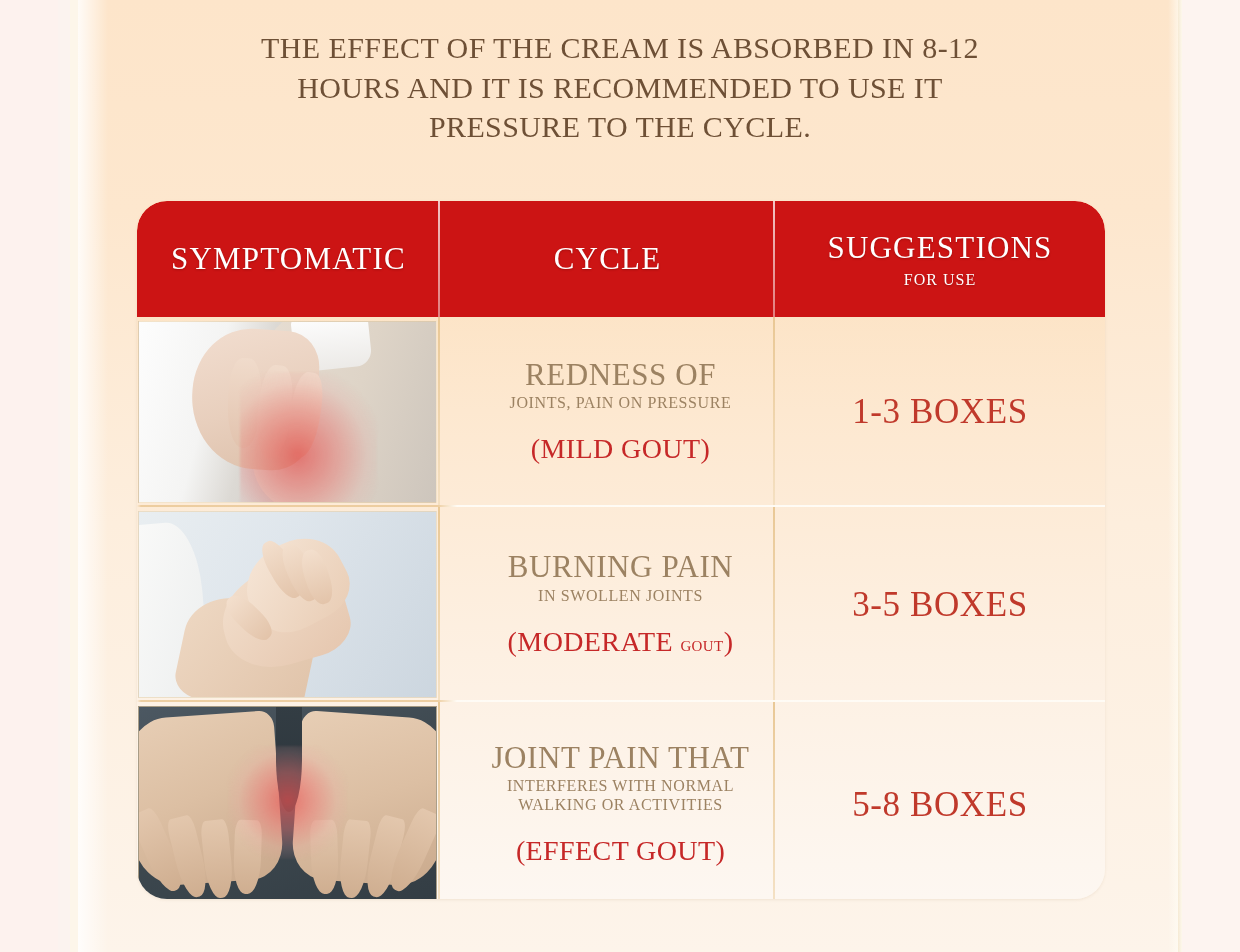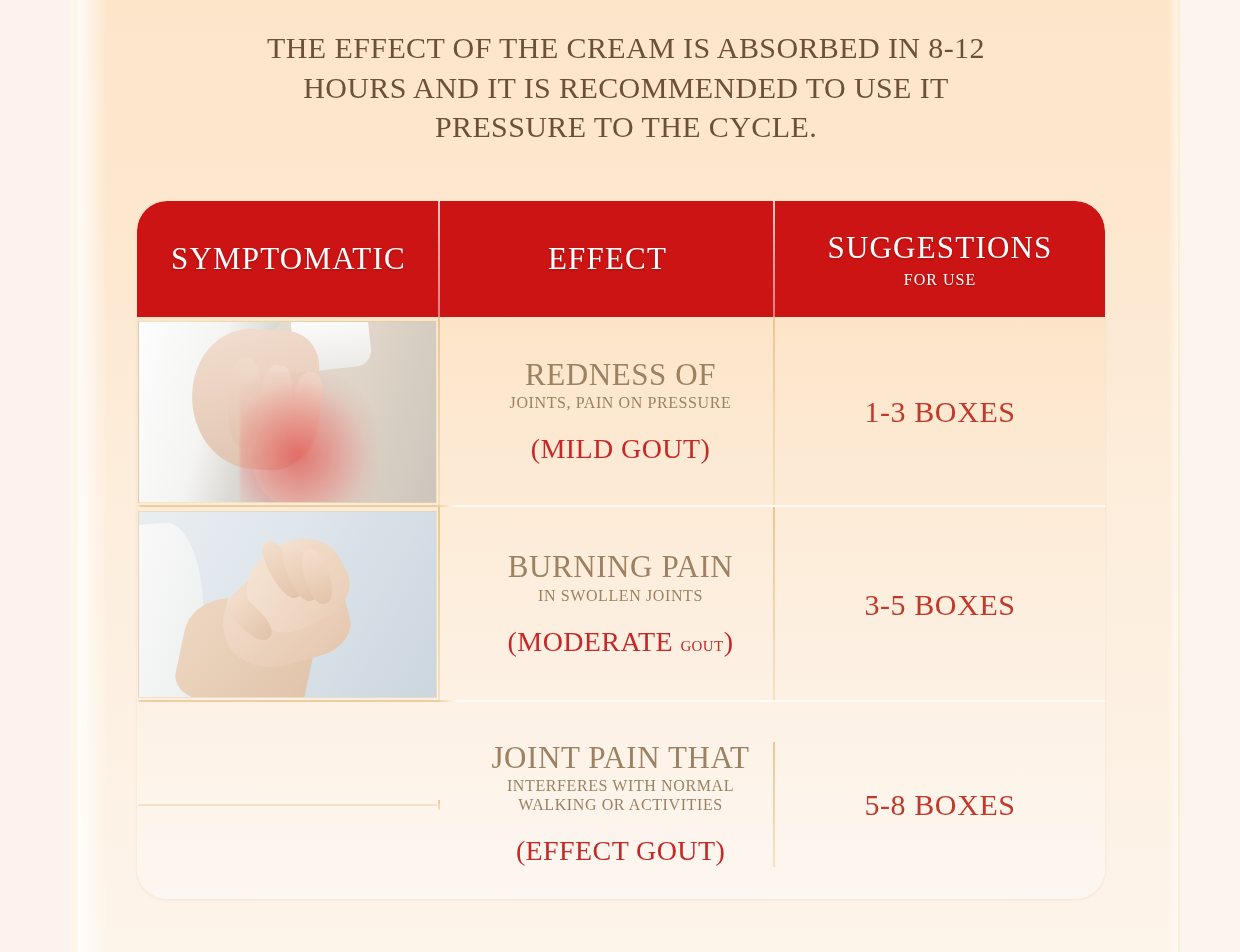--- a/index.html
+++ b/index.html
@@ -27,21 +27,21 @@
     position:absolute; left:78px; top:0; width:30px; height:952px;
     background:linear-gradient(90deg, rgba(255,255,255,.85), rgba(255,255,255,0));
   }
   .panel-edge-r {
     position:absolute; left:1168px; top:0; width:14px; height:952px;
     background:linear-gradient(90deg, rgba(255,255,255,0), rgba(255,253,245,.9));
   }
 
   
   .title-block {
-    position:absolute; left:166px; top:28px; width:920px;
+    position:absolute; left:160px; top:28px; width:920px;
     text-align:center;
     font-family:"Liberation Serif", serif;
     color:#6e5036;
     font-size:30px;
     letter-spacing:.4px;
     line-height:1.32;
     font-weight:400;
   }
   .title-block .tl { display:block; white-space:nowrap; }
 
@@ -77,21 +77,21 @@
   }
   .th-div {
     position:absolute; top:0; right:0; width:2px; height:100%;
     background:linear-gradient(180deg, rgba(255,255,255,.75), rgba(255,255,255,.45));
   }
 
   .tbody { position:relative; }
   .row { display:flex; position:relative; }
   .row.r1 { height:190px; }
   .row.r2 { height:195px; }
-  .row.r3 { height:205px;align-items:center; }
+  .row.r3 { height:205px; }
   .row-div {
     position:absolute; left:0; right:0; bottom:0; height:2px;
     background:linear-gradient(90deg,
        rgba(234,200,150,.0) 0px, rgba(234,200,150,.85) 4px,
        rgba(234,200,150,.85) 300px, rgba(255,252,246,.95) 320px,
        rgba(255,252,246,.95) 100%);
   }
 
   .cell-photo { width:303px; position:relative; padding:4px 3px 4px 1px; }
   .cell-level { width:335px; position:relative; display:flex; flex-direction:column;
@@ -209,21 +209,21 @@
     margin-top:3px; max-width:310px;
   }
   .lv-tag {
     font-family:"Liberation Serif", serif;
     font-size:28px; color:#c62828; letter-spacing:.4px; margin-top:20px;
   }
   .lv-tag .small { font-size:15px; }
 
   .sugg-text {
     font-family:"Liberation Serif", serif;
-    font-size:30px; color:#c0392b; letter-spacing:.6px;
+    font-size:35px; color:#c0392b; letter-spacing:.6px;
   }
 </style>
 </head>
 <body>
 
 <div class="page-bg"></div>
 <div class="panel"></div>
 <div class="panel-sheen"></div>
 <div class="panel-edge-r"></div>
 
@@ -234,21 +234,21 @@
 </div>
 
 <div class="table">
 
   <div class="thead">
     <div class="th c1">
       <span>SYMPTOMATIC</span>
       <div class="th-div"></div>
     </div>
     <div class="th c2">
-      <span>EFFECT</span>
+      <span>CYCLE</span>
       <div class="th-div"></div>
     </div>
     <div class="th c3">
       <span>SUGGESTIONS</span>
       <span class="sub">FOR USE</span>
     </div>
   </div>
 
   <div class="tbody">
 

